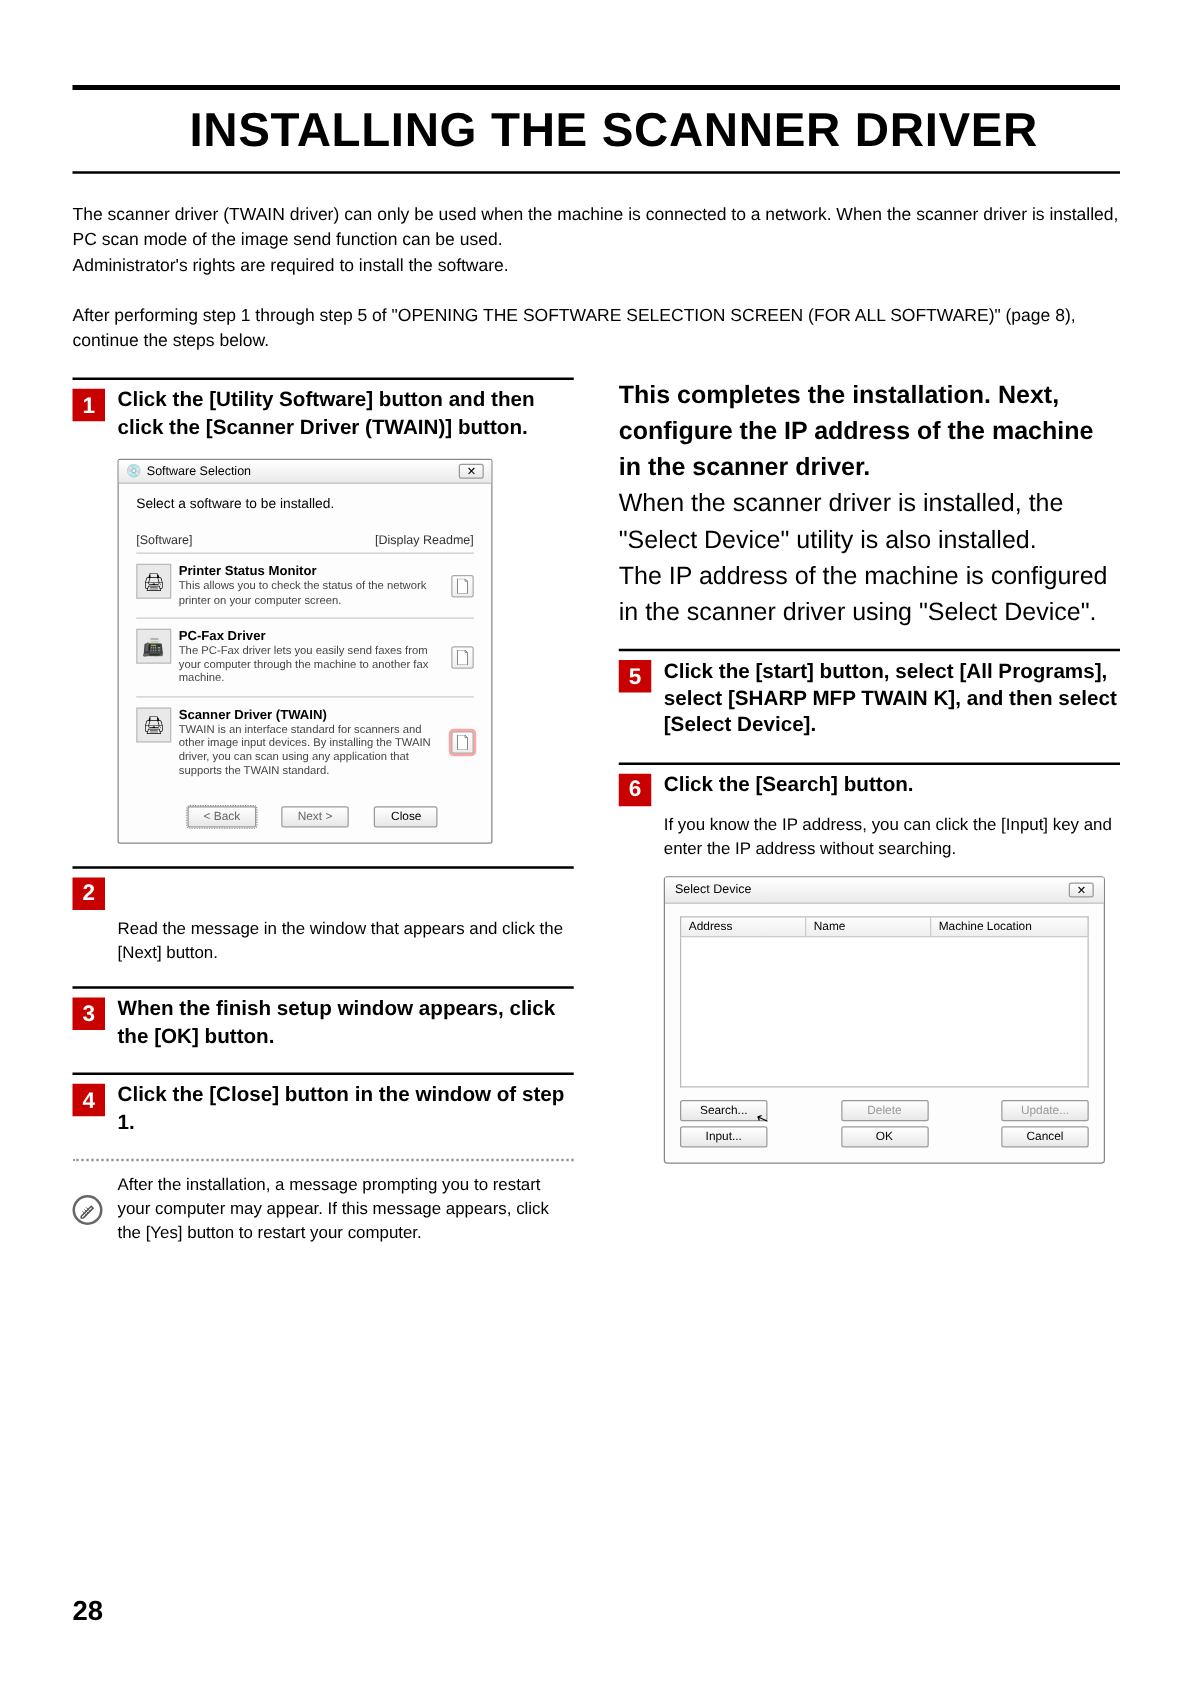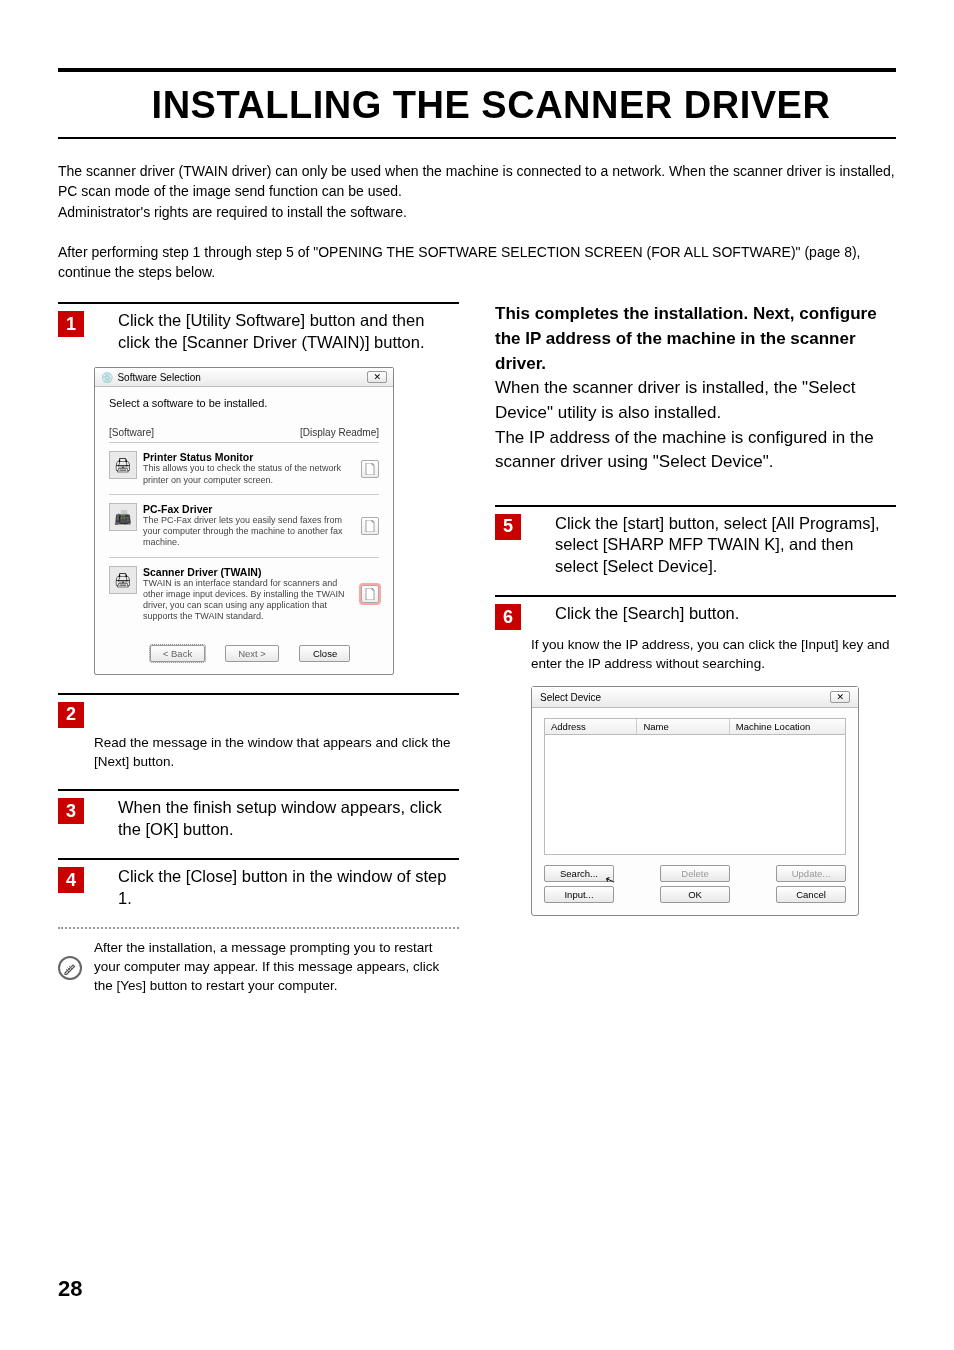--- a/index.html
+++ b/index.html
@@ -27,21 +27,21 @@
   .columns { display: flex; gap: 36px; }
   .col { flex: 1 1 0; min-width: 0; }
   .step { position: relative; margin-bottom: 18px; }
   .step-rule { border-top: 2px solid #000; margin-bottom: 6px; width: 100%; }
   .step-row { display: flex; align-items: flex-start; gap: 10px; }
   .step-num {
     width: 26px; height: 26px; background: #c80000; color: #fff;
     font-weight: bold; font-size: 18px; display: flex; align-items: center;
     justify-content: center; flex: 0 0 26px; margin-top: 1px;
   }
-  .step-title { font-weight: normal; font-size: 16.5px; line-height: 1.3; margin-left: 24px; }
+  .step-title { font-weight: bold; font-size: 16.5px; line-height: 1.3; }
   .step-body { font-size: 13.5px; line-height: 1.4; margin: 6px 0 0 36px; }
   .figure {
     margin: 14px 0 8px 36px; border: 1px solid #888; background: #fdfdfd;
     border-radius: 2px; font-size: 10px; width: 300px;
   }
   .fig-titlebar {
     display:flex; align-items:center; gap:4px; padding:3px 6px;
     background: linear-gradient(#fff,#eaeaea); border-bottom:1px solid #bbb;
     font-size:10px;
   }
@@ -81,25 +81,25 @@
     border-top: 2px dotted #999; margin: 18px 0 10px 0;
   }
   .note-row { display:flex; gap:12px; align-items:center; }
   .note-icon {
     width:24px;height:24px;border:2px solid #666;border-radius:50%;
     display:flex;align-items:center;justify-content:center;flex:0 0 24px;
     margin-top:2px;
   }
   .note-icon svg { display:block; }
   .note-text { font-size:13.5px; line-height:1.4; }
-  .right-intro { font-size:17px; line-height:1.45; margin-bottom:30px; }
+  .right-intro { font-size:20px; line-height:1.45; margin-bottom:14px; }
   .right-intro .bold { font-weight:bold; }
   .dev-fig {
     margin: 12px 0 0 36px; border:1px solid #888; background:#fdfdfd;
-    border-radius:3px; width:328px; font-size:10px;
+    border-radius:3px; width:353px; font-size:10px;
   }
   .dev-titlebar {
     display:flex;align-items:center;padding:4px 8px;
     background:linear-gradient(#fff,#eaeaea);border-bottom:1px solid #bbb;
   }
   .dev-headers {
     display:flex; border:1px solid #bbb; background:linear-gradient(#fdfdfd,#eee);
     margin:10px 12px 0 12px; font-size:9.5px;
   }
   .dev-headers > div { padding:2px 6px; border-right:1px solid #ccc; }

